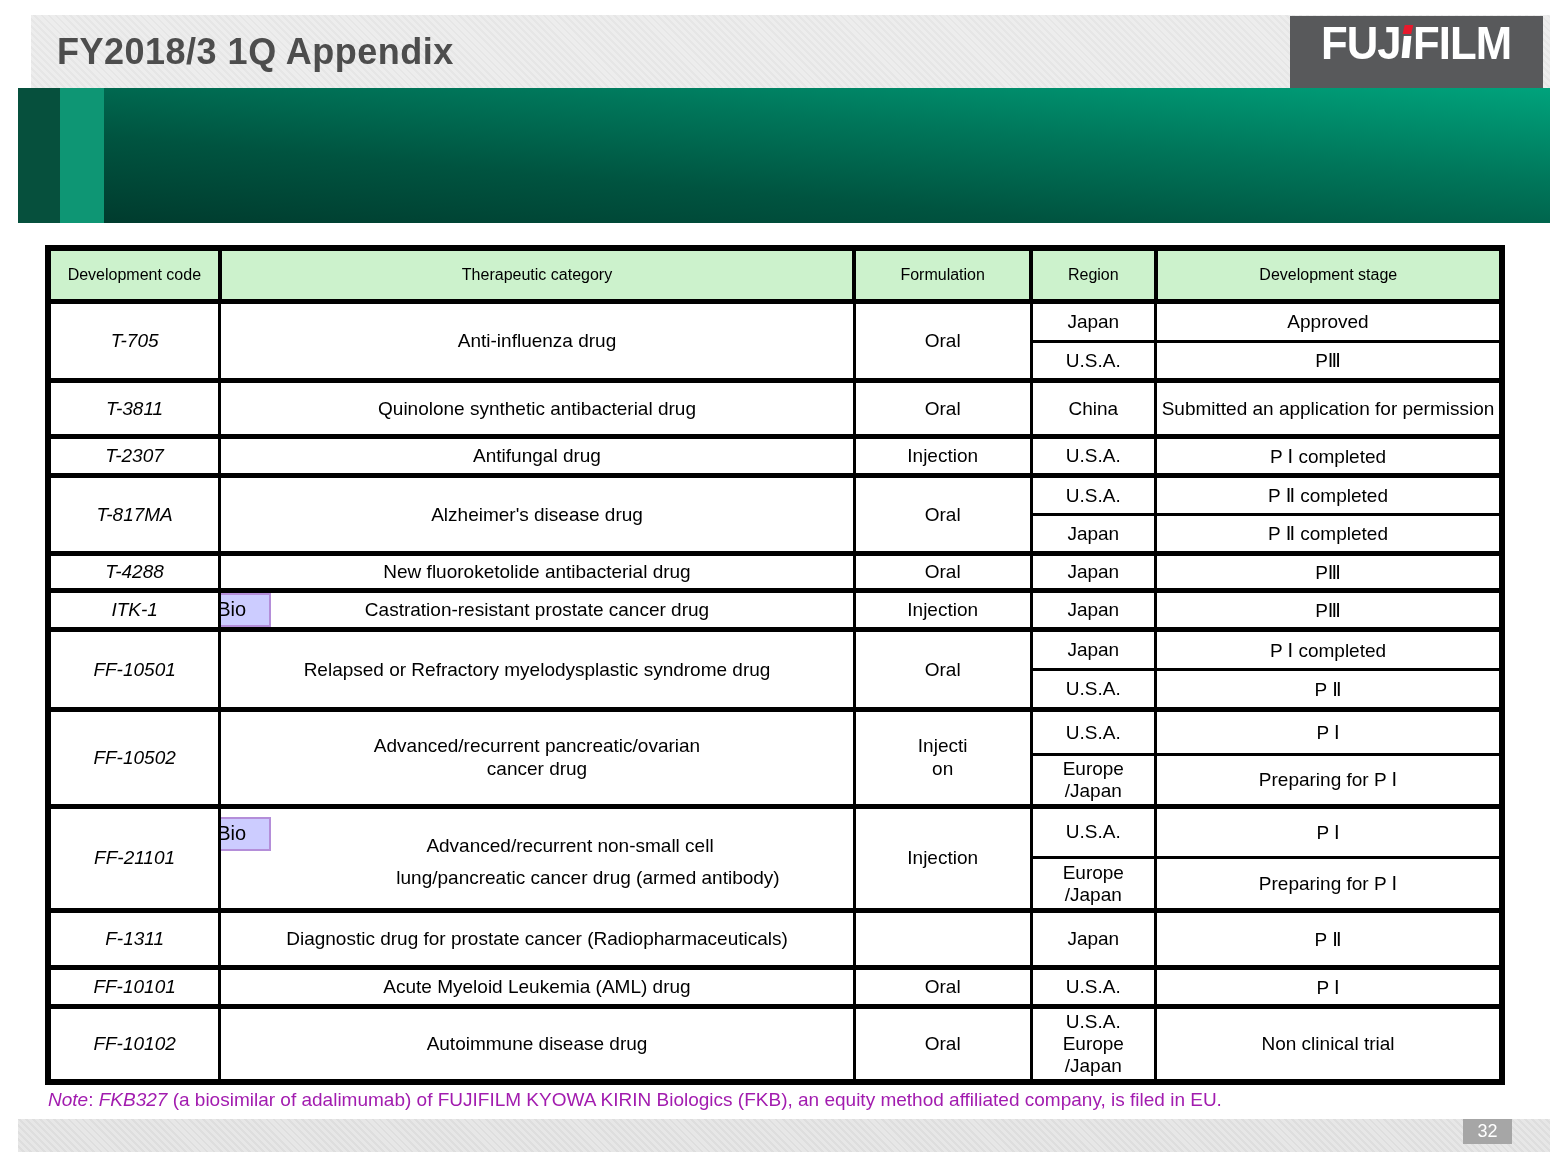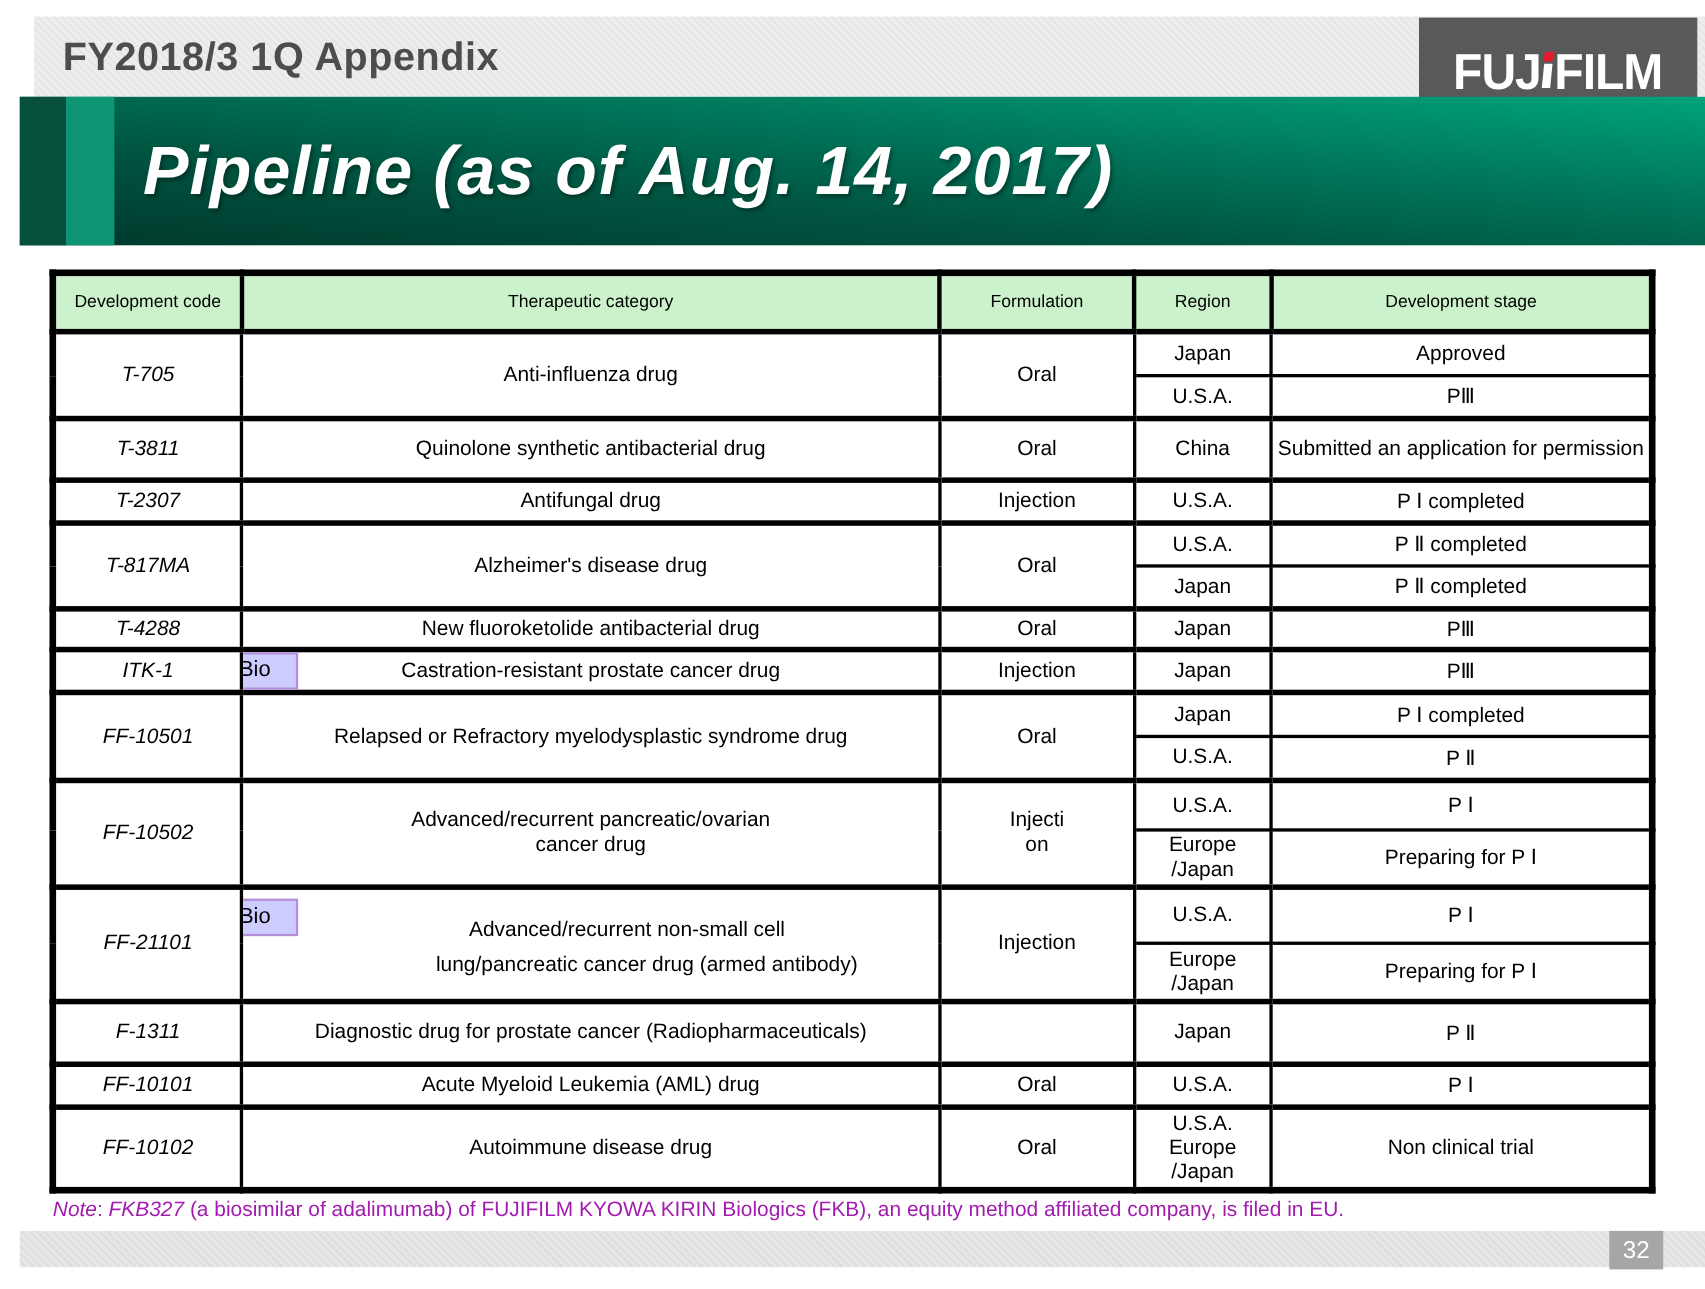--- a/index.html
+++ b/index.html
@@ -14,21 +14,21 @@
     background:repeating-linear-gradient(45deg,#ededed 0 3px,#e6e6e6 3px 5px);
     margin-left:13px;
   }
   .appendix-title{
     position:absolute;left:26px;top:50%;transform:translateY(-50%);
     font-size:36px;font-weight:bold;color:#4d4d4d;letter-spacing:0.5px;white-space:nowrap;
   }
   
   .logo-box{
     position:absolute;left:1290px;top:16px;width:253px;height:76px;background:#58595b;
-    display:flex;align-items:flex-end;justify-content:center;
+    display:flex;align-items:flex-start;justify-content:center;
   }
   .logo-text{font-size:46px;font-weight:bold;color:#ffffff;letter-spacing:-1px;transform:scaleX(0.95);white-space:nowrap;}
   .fuji-i{display:inline-block;position:relative;width:13px;height:34px;vertical-align:baseline;}
   .fuji-i-stem{position:absolute;left:2px;bottom:1px;width:8px;height:22px;background:#ffffff;transform:skewX(-6deg);}
   .fuji-i-dot{position:absolute;left:3px;top:0px;width:9px;height:9px;background:#e8192c;transform:skewX(-14deg);}
   
   .banner{
     position:absolute;left:18px;top:88px;right:0;height:135px;
     background:linear-gradient(to left bottom,#00a37c 0%,#00765a 35%,#005440 65%,#00392c 100%);
   }
@@ -70,39 +70,38 @@
   .cat-l2{margin:10px 0 16px 102px;line-height:1.2;}
   
   .note1{position:absolute;left:48px;top:1089px;font-size:19px;color:#a21caf;white-space:nowrap;}
   .it{font-style:italic;}
   .footer-band{
     position:absolute;left:18px;top:1119px;right:0;height:33px;
     background:repeating-linear-gradient(45deg,#e7e7e7 0 3px,#dedede 3px 5px);
   }
   .note2{position:absolute;left:30px;top:50%;transform:translateY(-50%);font-size:19px;color:#1a1a1a;white-space:nowrap;}
   .page-box{
-    position:absolute;left:1445px;top:0;width:49px;height:35px;background:#a6a6a6;
-    display:flex;align-items:center;justify-content:center;color:#ffffff;font-size:22px;text-align:center;
+    position:absolute;left:1445px;top:0;width:49px;height:25px;background:#a6a6a6;
+    display:flex;align-items:center;justify-content:center;color:#ffffff;font-size:18px;text-align:center;
   }
 </style>
 </head>
 <body>
 
 <div class="top-band">
   <div class="appendix-title">FY2018/3 1Q Appendix</div>
 </div>
 
 <div class="logo-box">
   <span class="logo-text"><span>FUJ</span><span class="fuji-i"><span class="fuji-i-dot"></span><span class="fuji-i-stem"></span></span><span>FILM</span></span>
 </div>
 
 <div class="banner">
   <div class="strip-dark"></div>
   <div class="strip-light"></div>
-  <div class="banner-title">Pipeline (as of Aug. 14, 2017)</div>
 </div>
 
 <div class="table-wrap">
 <table class="pipeline">
   <colgroup>
     <col style="width:171px">
         <col style="width:632px">
         <col style="width:176px">
         <col style="width:124px">
         <col style="width:345px">

